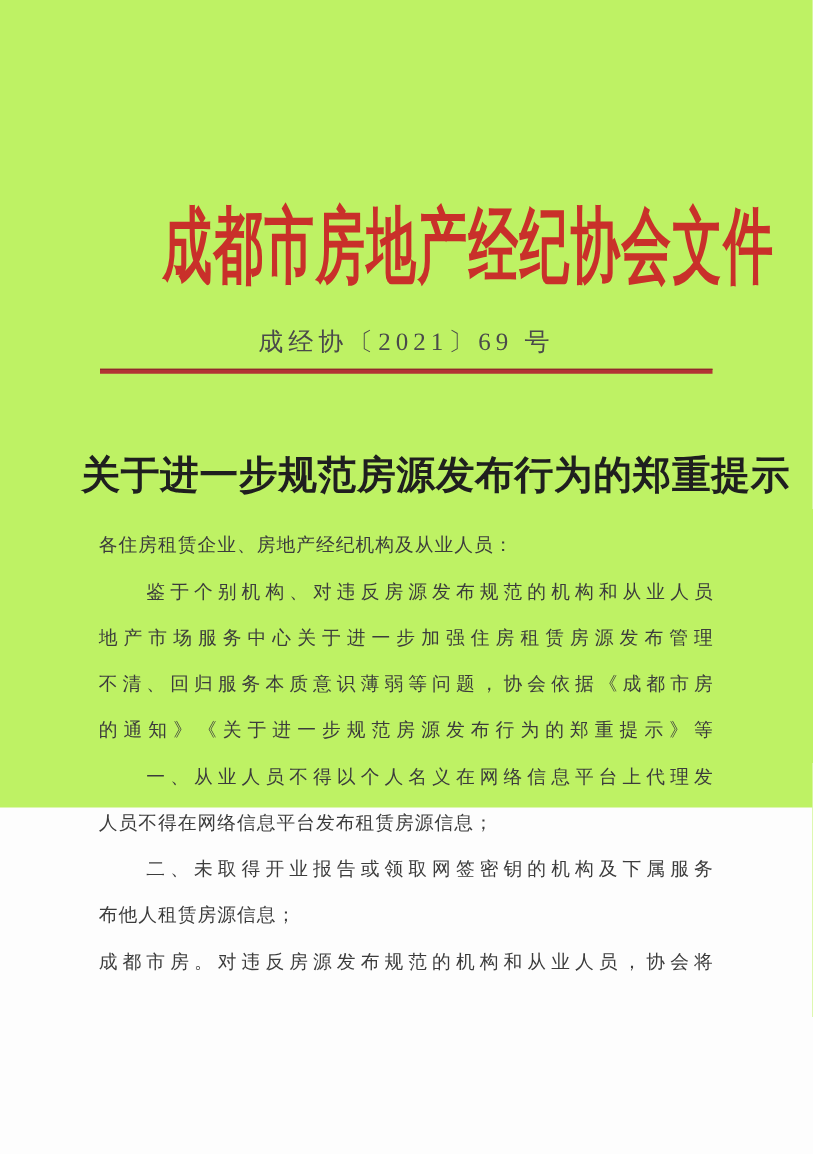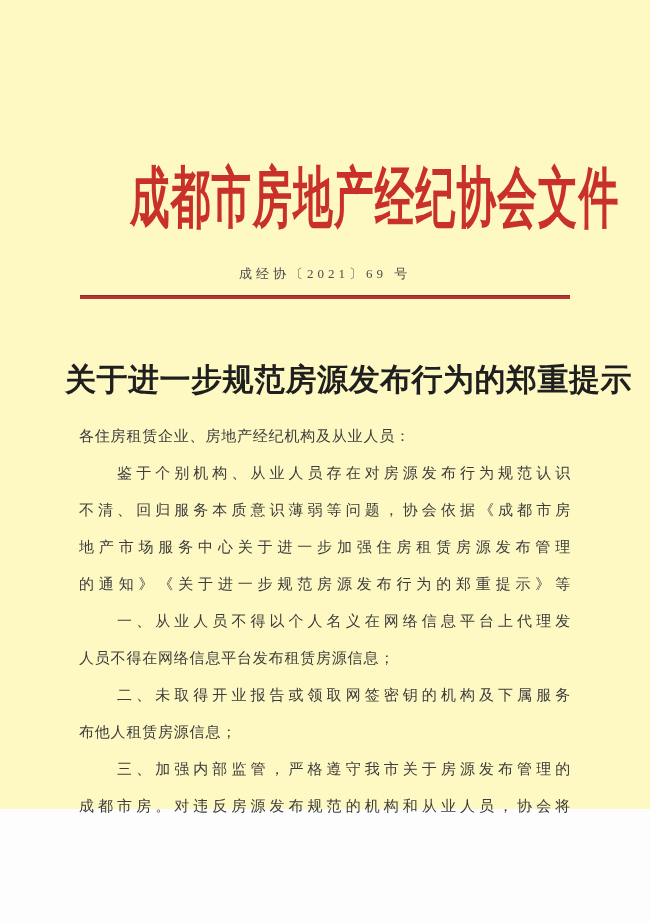--- a/index.html
+++ b/index.html
@@ -9,42 +9,42 @@
   body {
     width: 650px;
     height: 923px;
     background: #fdfdfd;
     overflow: hidden;
     font-family: "Liberation Serif", "DejaVu Serif", serif;
   }
   .page {
     position: relative;
     width: 650px;
-    height: 809px;
-    background: #fef9c3;
+    height: 646px;
+    background: #bef264;
   }
   
   .org-title {
     margin: 0 auto;
     padding-top: 156px;
     width: 650px;
     text-align: center;
     font-size: 66px;
     font-weight: bold;
     line-height: 84px;
     color: #c9302a;
     transform: scaleX(0.60);
     transform-origin: 50% 50%;
     letter-spacing: 2px;
     white-space: nowrap;
   }
   .doc-number {
     margin-top: 22px;
     text-align: center;
-    font-size: 13px;
+    font-size: 20px;
     line-height: 24px;
     color: #4a4a4a;
     letter-spacing: 4px;
     white-space: pre;
   }
   .divider {
     width: 490px;
     height: 3px;
     margin: 9px auto 0 auto;
     background: #b23434;
@@ -89,24 +89,23 @@
   <div class="org-title" style="color: rgb(201, 48, 42);">成都市房地产经纪协会文件</div>
 
   <div class="doc-number">成经协〔2021〕69 号</div>
 
   <div class="divider" style="background: rgb(178, 52, 52);"></div>
 
   <div class="doc-title">关于进一步规范房源发布行为的郑重提示</div>
 
   <div class="body-text" id="body-lines">
       <div class="line">各住房租赁企业、房地产经纪机构及从业人员：</div>
-      <div class="line justify">　　鉴于个别机构、从业人员存在对房源发布行为规范认识</div>
+      <div class="line justify">　　鉴于个别机构、对违反房源发布规范的机构和从业人员</div>
+      <div class="line justify">地产市场服务中心关于进一步加强住房租赁房源发布管理</div>
       <div class="line justify">不清、回归服务本质意识薄弱等问题，协会依据《成都市房</div>
-      <div class="line justify">地产市场服务中心关于进一步加强住房租赁房源发布管理</div>
       <div class="line justify">的通知》《关于进一步规范房源发布行为的郑重提示》等</div>
       <div class="line justify">　　一、从业人员不得以个人名义在网络信息平台上代理发</div>
       <div class="line">人员不得在网络信息平台发布租赁房源信息；</div>
       <div class="line justify">　　二、未取得开业报告或领取网签密钥的机构及下属服务</div>
       <div class="line">布他人租赁房源信息；</div>
-      <div class="line justify">　　三、加强内部监管，严格遵守我市关于房源发布管理的</div>
       <div class="line justify">成都市房。对违反房源发布规范的机构和从业人员，协会将</div>
     </div>
 </div>
 
 </body></html>

